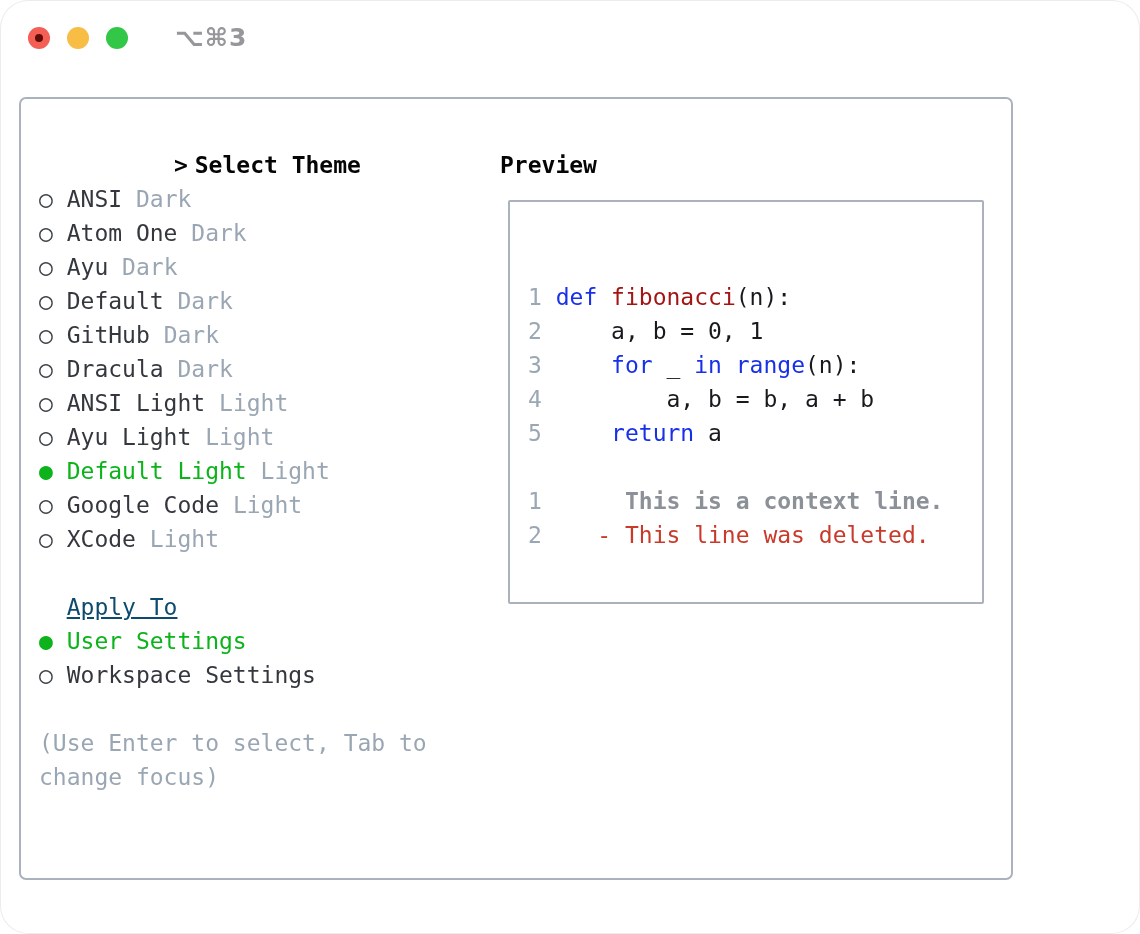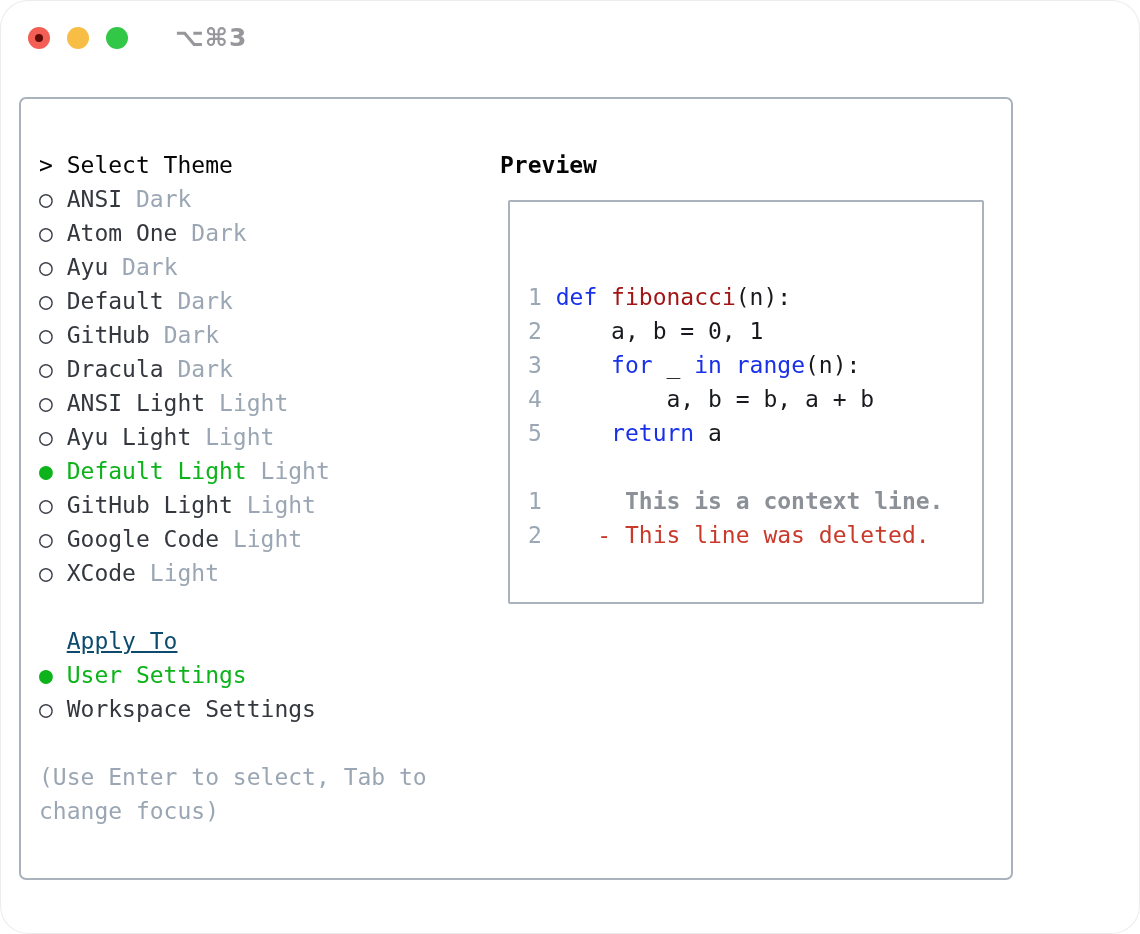--- a/index.html
+++ b/index.html
@@ -18,21 +18,21 @@
   }
   
   .panel{
     position:absolute;left:19px;top:97px;width:994px;height:783px;box-sizing:border-box;
     border:2px solid var(--border_gray,#aab2bd);border-radius:7px;background:#ffffff;
   }
   .list{position:absolute;left:18px;top:49px;width:450px;}
   .row{height:34px;line-height:34px;font-size:23px;white-space:pre;color:var(--list_text,#34383e);}
   .marker{display:inline-block;width:2ch;color:#41464d;}
   .focus-marker{display:inline-block;width:2ch;}
-  .header-row{font-weight:normal;color:var(--heading_text,#050505);}
+  .header-row{font-weight:bold;color:var(--heading_text,#050505);text-align:center;}
   .row.selected .theme-name,.row.selected .apply-label{color:var(--accent_green,#0cb31a);}
   .row.selected .marker{color:var(--accent_green,#0cb31a);}
   .variant{color:var(--muted_gray,#9aa6b3);}
   .apply-header{margin-top:34px;padding-left:2ch;color:#0c4a6e;text-decoration:underline;}
   .hint{
     margin-top:34px;width:436px;font-size:23px;line-height:34px;
     color:var(--muted_gray,#9aa6b3);white-space:normal;
   }
   
   .preview-header{
@@ -75,21 +75,20 @@
       <div id="theme-rows">
           <div class="row item"><span class="marker">○</span><span class="theme-name">ANSI</span> <span class="variant">Dark</span></div>
           <div class="row item"><span class="marker">○</span><span class="theme-name">Atom One</span> <span class="variant">Dark</span></div>
           <div class="row item"><span class="marker">○</span><span class="theme-name">Ayu</span> <span class="variant">Dark</span></div>
           <div class="row item"><span class="marker">○</span><span class="theme-name">Default</span> <span class="variant">Dark</span></div>
           <div class="row item"><span class="marker">○</span><span class="theme-name">GitHub</span> <span class="variant">Dark</span></div>
           <div class="row item"><span class="marker">○</span><span class="theme-name">Dracula</span> <span class="variant">Dark</span></div>
           <div class="row item"><span class="marker">○</span><span class="theme-name">ANSI Light</span> <span class="variant">Light</span></div>
           <div class="row item"><span class="marker">○</span><span class="theme-name">Ayu Light</span> <span class="variant">Light</span></div>
           <div class="row item selected"><span class="marker">●</span><span class="theme-name">Default Light</span> <span class="variant">Light</span></div>
-          <div class="row item"><span class="marker">○</span><span class="theme-name">GitHub Light</span> <span class="variant">Light</span></div>
           <div class="row item"><span class="marker">○</span><span class="theme-name">Google Code</span> <span class="variant">Light</span></div>
           <div class="row item"><span class="marker">○</span><span class="theme-name">XCode</span> <span class="variant">Light</span></div>
         </div>
 
       <div class="row apply-header">Apply To</div>
 
       <div id="apply-rows">
           <div class="row item selected"><span class="marker">●</span><span class="apply-label">User Settings</span></div>
           <div class="row item"><span class="marker">○</span><span class="apply-label">Workspace Settings</span></div>
         </div>

